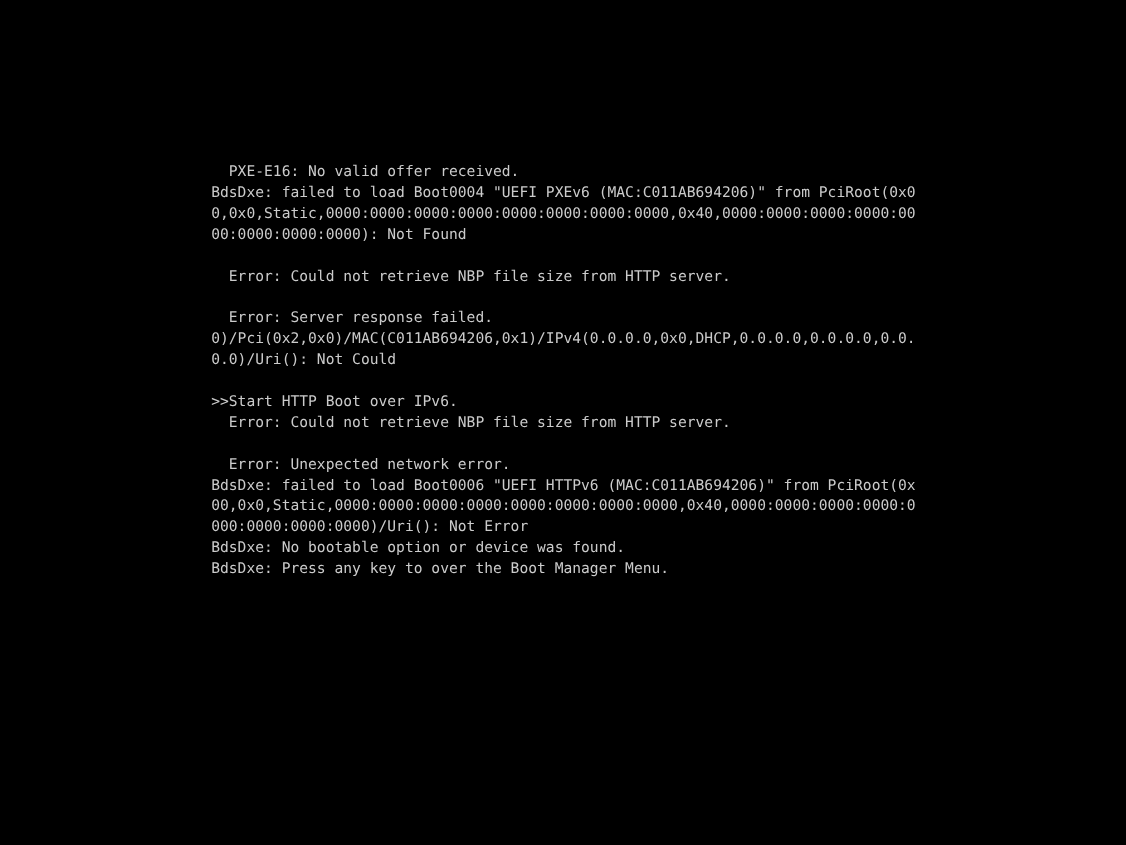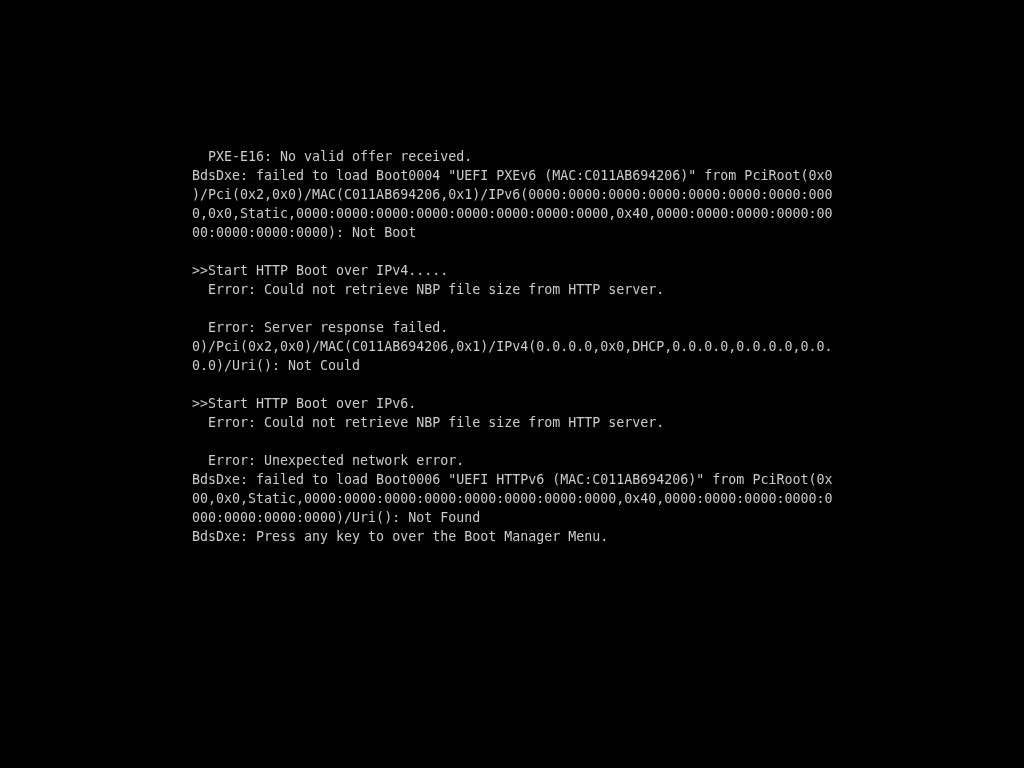--- a/index.html
+++ b/index.html
@@ -32,33 +32,32 @@
     white-space: pre;
   }
 </style>
 </head>
 <body style="background: rgb(0, 0, 0);">
 
 <div class="screen">
   <div class="console" style="color: rgb(203, 203, 203);">
     <div class="cline">  PXE-E16: No valid offer received.</div>
     <div class="cline">BdsDxe: failed to load Boot0004 "UEFI PXEv6 (MAC:C011AB694206)" from PciRoot(0x0</div>
-    <div class="cline">)/Pci(0x2,0x0)/MAC(C011AB694206,0x1)/IPv6(0000:0000:0000:0000:0000:0000:0000:000</div>
     <div class="cline">0,0x0,Static,0000:0000:0000:0000:0000:0000:0000:0000,0x40,0000:0000:0000:0000:00</div>
-    <div class="cline">00:0000:0000:0000): Not Boot</div>
+    <div class="cline">00:0000:0000:0000): Not Found</div>
     <div class="cline"></div>
-    <div class="cline">&gt;&gt;Start HTTP Boot over IPv4.....</div>
     <div class="cline">  Error: Could not retrieve NBP file size from HTTP server.</div>
     <div class="cline"></div>
     <div class="cline">  Error: Server response failed.</div>
     <div class="cline">0)/Pci(0x2,0x0)/MAC(C011AB694206,0x1)/IPv4(0.0.0.0,0x0,DHCP,0.0.0.0,0.0.0.0,0.0.</div>
     <div class="cline">0.0)/Uri(): Not Could</div>
     <div class="cline"></div>
     <div class="cline">&gt;&gt;Start HTTP Boot over IPv6.</div>
     <div class="cline">  Error: Could not retrieve NBP file size from HTTP server.</div>
     <div class="cline"></div>
     <div class="cline">  Error: Unexpected network error.</div>
     <div class="cline">BdsDxe: failed to load Boot0006 "UEFI HTTPv6 (MAC:C011AB694206)" from PciRoot(0x</div>
     <div class="cline">00,0x0,Static,0000:0000:0000:0000:0000:0000:0000:0000,0x40,0000:0000:0000:0000:0</div>
-    <div class="cline">000:0000:0000:0000)/Uri(): Not Found</div>
+    <div class="cline">000:0000:0000:0000)/Uri(): Not Error</div>
+    <div class="cline">BdsDxe: No bootable option or device was found.</div>
     <div class="cline">BdsDxe: Press any key to over the Boot Manager Menu.</div>
   </div>
 </div>
 
 </body></html>

